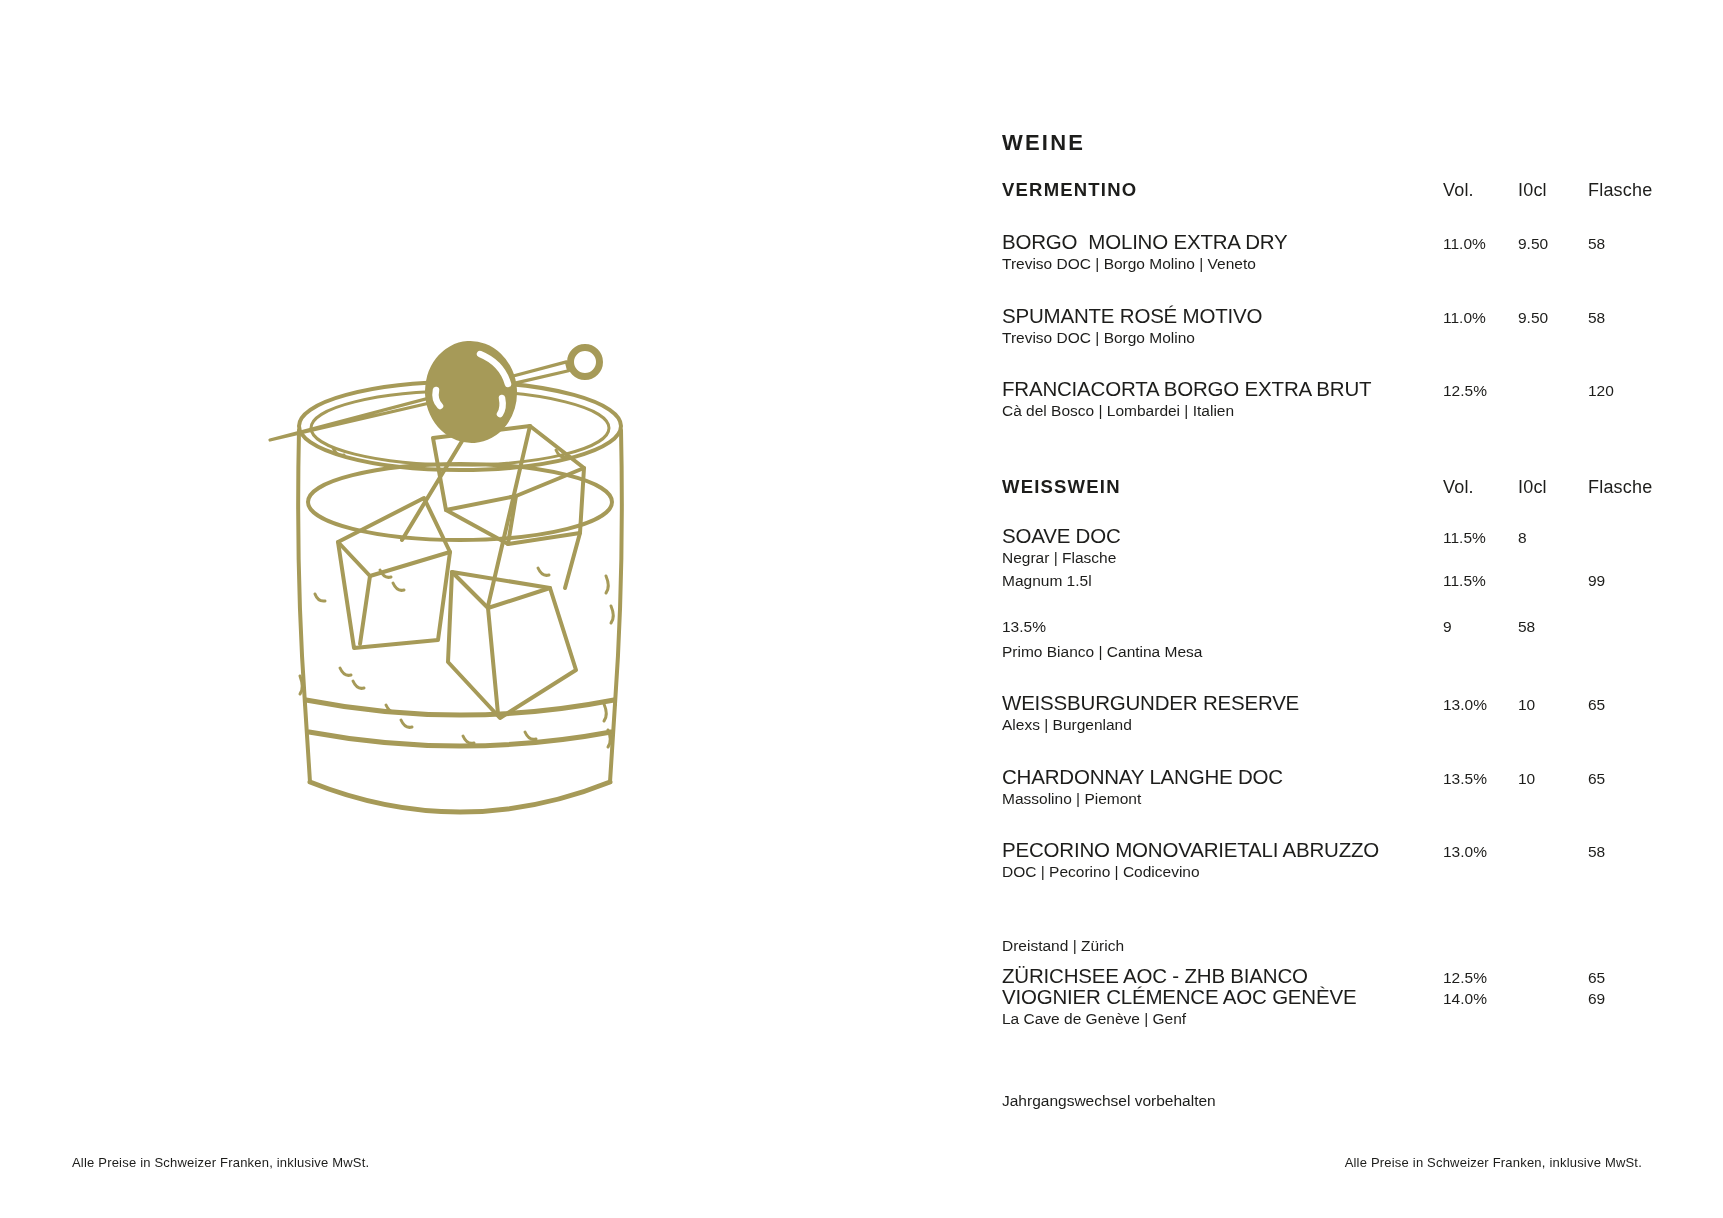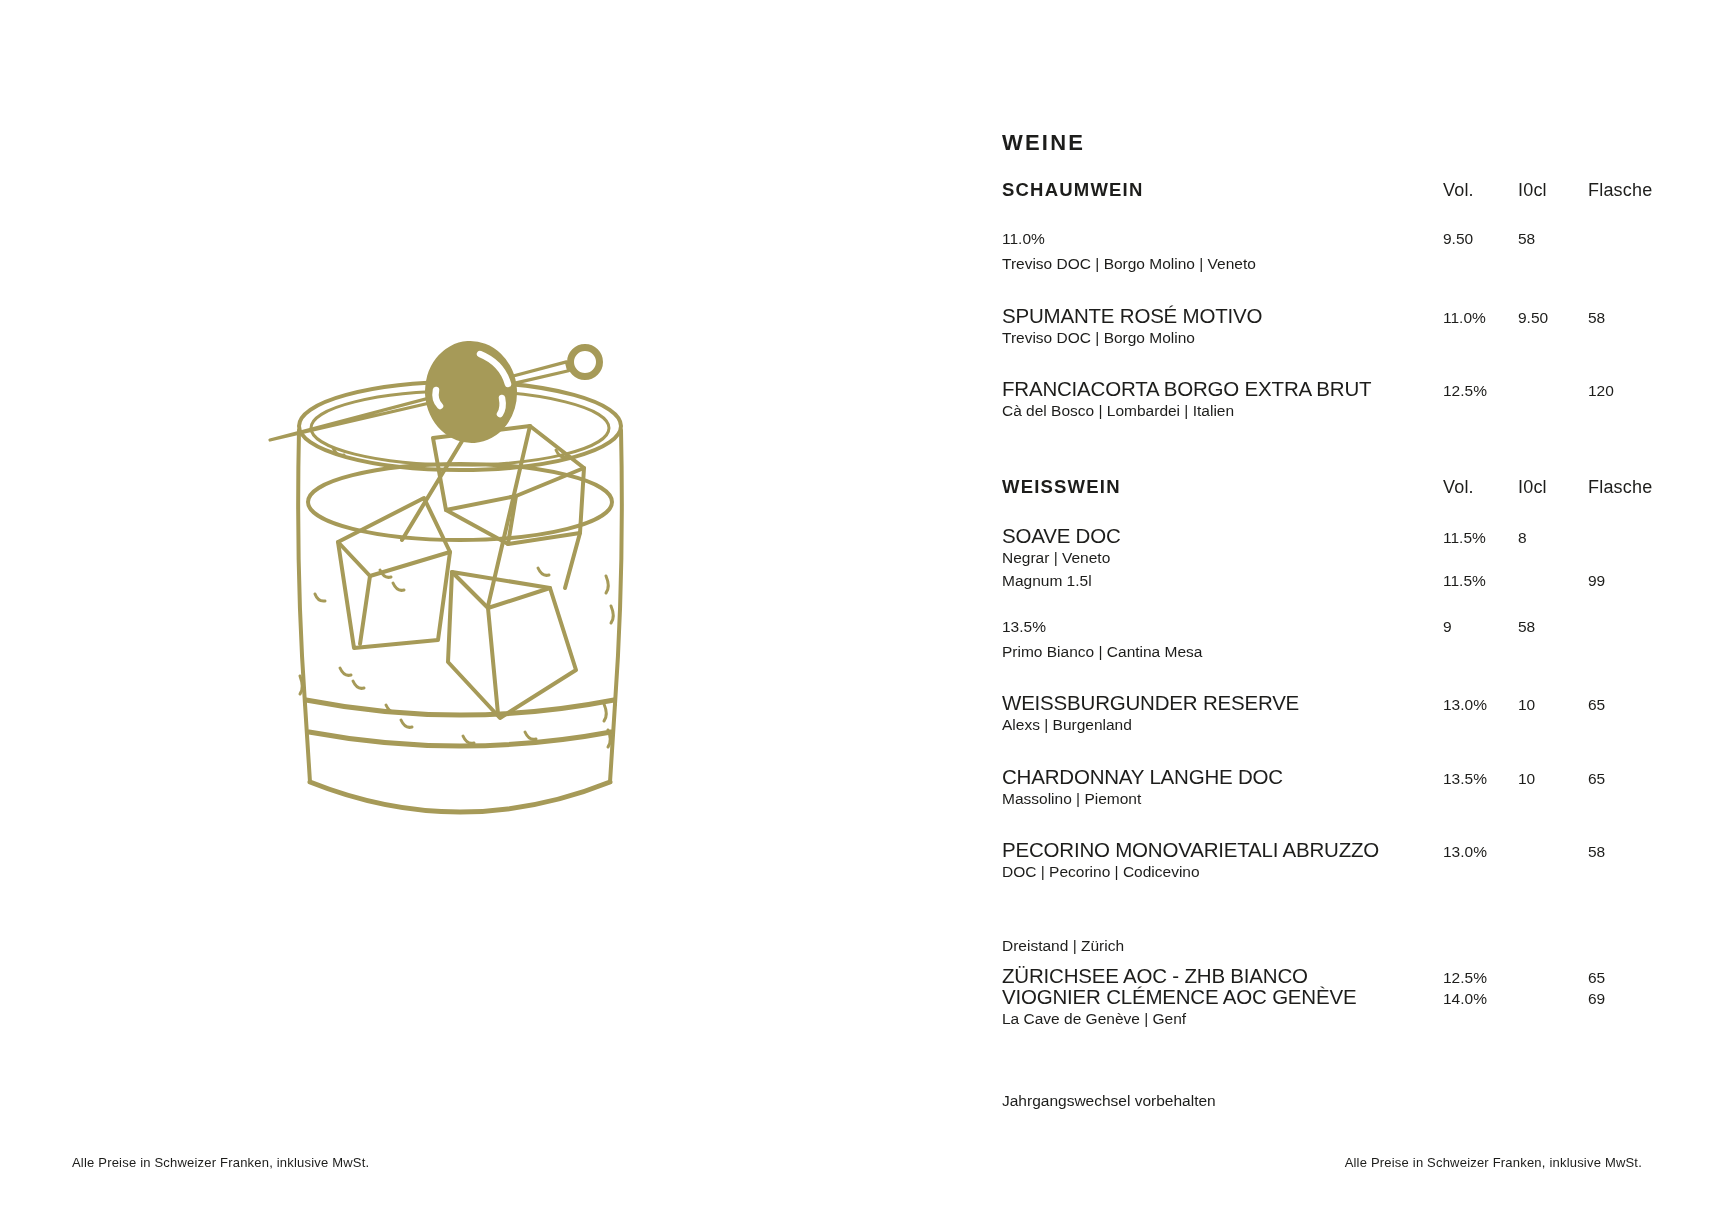--- a/index.html
+++ b/index.html
@@ -91,27 +91,28 @@
   </g>
 </svg>
 
 <div id="menu" class="abs">
 
   <div class="row" style="top:130px">
     <div class="page-title">WEINE</div>
   </div>
 
   <div class="row" style="top:179px">
-    <div class="sec-title">SCHAUMWEIN</div>
+    <div class="sec-title">VERMENTINO</div>
     <div class="col-head">Vol.</div>
     <div class="col-head">I0cl</div>
     <div class="col-head">Flasche</div>
   </div>
 
   <div class="row" style="top:230px">
+    <div class="name">BORGO  MOLINO EXTRA DRY</div>
     <div class="val">11.0%</div>
     <div class="val">9.50</div>
     <div class="val">58</div>
   </div>
   <div class="row" style="top:255px">
     <div class="detail">Treviso DOC | Borgo Molino | Veneto</div>
   </div>
 
   <div class="row" style="top:304px">
     <div class="name">SPUMANTE ROSÉ MOTIVO</div>
@@ -140,21 +141,21 @@
     <div class="col-head">Flasche</div>
   </div>
 
   <div class="row" style="top:524px">
     <div class="name">SOAVE DOC</div>
     <div class="val">11.5%</div>
     <div class="val">8</div>
     <div class="val"></div>
   </div>
   <div class="row" style="top:549px">
-    <div class="detail">Negrar | Veneto</div>
+    <div class="detail">Negrar | Flasche</div>
   </div>
   <div class="row" style="top:572px">
     <div class="detail">Magnum 1.5l</div>
     <div class="val">11.5%</div>
     <div class="val"></div>
     <div class="val">99</div>
   </div>
 
   <div class="row" style="top:618px">
     <div class="val">13.5%</div>

